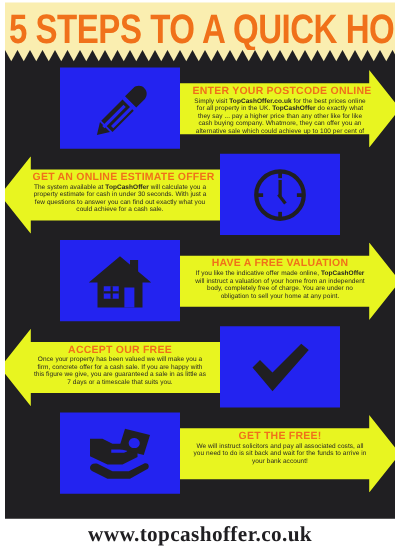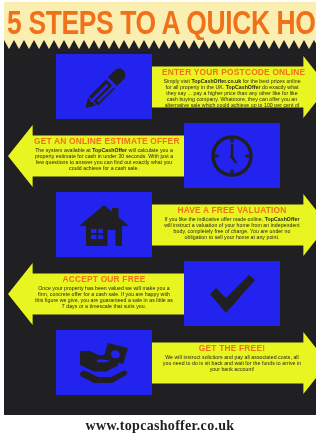--- a/index.html
+++ b/index.html
@@ -72,21 +72,20 @@
     border-right: 5px solid transparent;
     border-top: 9px solid #faeeb0;
   }
 
   
   .step {
     position: absolute;
     left: 0;
     width: 247px;
     height: 69px;
-    margin-left: 8px;
   }
   .step-1 { top: 12px; }
   .step-2 { top: 81px; }
   .step-3 { top: 150px; }
   .step-4 { top: 219px; }
   .step-5 { top: 288px; }
 
   
   .icon-tile {
     position: absolute;
@@ -145,21 +144,21 @@
   }
   .arrow p b { font-weight: bold; }
 
   
   .footer {
     position: absolute;
     left: 0; right: 0;
     top: 418px;
     text-align: center;
     font-family: "Liberation Serif", serif;
-    font-size: 14px;
+    font-size: 17px;
     font-weight: bold;
     letter-spacing: 0.3px;
     color: #201f22;
   }
 </style>
 </head>
 <body>
 
 <div class="poster">
 

